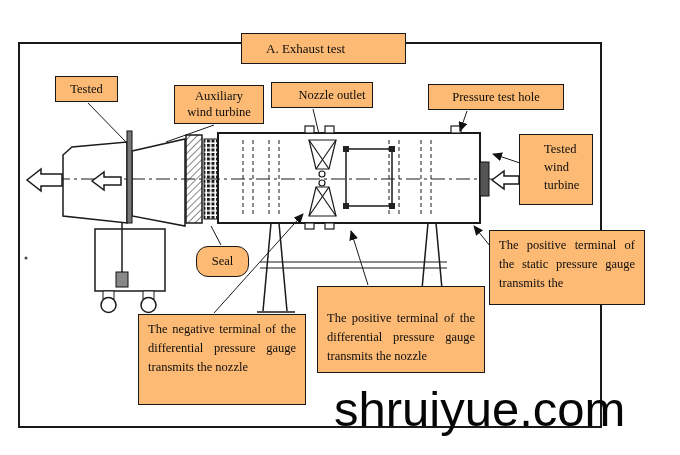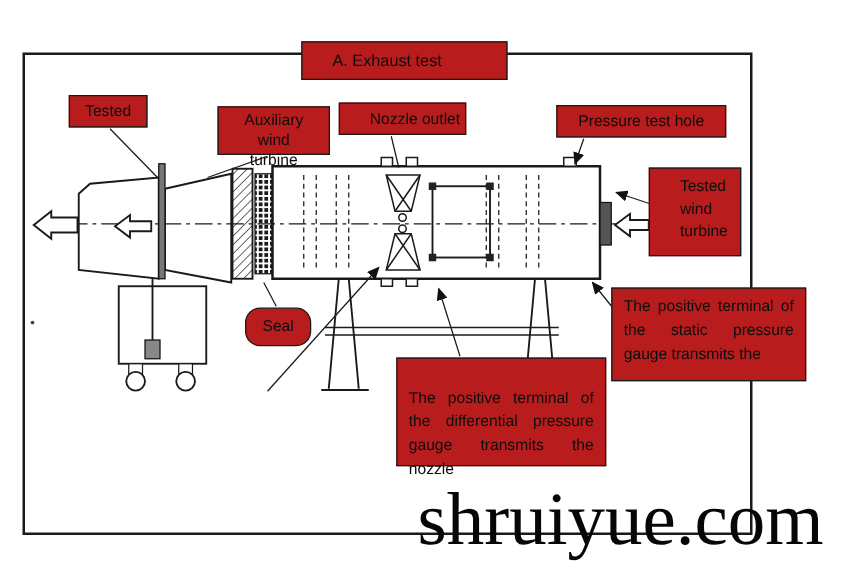--- a/index.html
+++ b/index.html
@@ -1,37 +1,37 @@
 <!DOCTYPE html>
 <html><head>
 <meta charset="utf-8">
 <style>
   * { margin:0; padding:0; box-sizing:border-box; }
   html,body { background:#ffffff; }
   body { font-family:"Liberation Sans", sans-serif; color:#111; }
   .stage { position:relative; width:680px; height:455px; background:#fff; overflow:hidden; }
   .drawing { position:absolute; left:0; top:0; width:680px; height:455px; }
-  .box { position:absolute; background:#b91c1c; border:1.5px solid #181818; color:#0d0d0d;
-         font-size:12.5px; line-height:1.5; }
+  .box { position:absolute; background:#fdba74; border:1.5px solid #181818; color:#0d0d0d;
+         font-size:12.5px; line-height:1.5;font-family:Liberation Serif, serif; }
   .center { display:flex; align-items:center; justify-content:center; text-align:center; }
 
   .title-box   { left:241px; top:33px;  width:165px; height:31px; font-size:13px;
                  display:flex; align-items:center; padding-left:24px; }
   .baffle-box  { left:55px;  top:76px;  width:63px;  height:26px; }
   .aux-box     { left:174px; top:85px;  width:90px;  height:39px; padding:2px 11px; text-align:center; line-height:16px; }
   .nozzle-box  { left:271px; top:82px;  width:102px; height:26px;padding-left:20px; }
-  .pth-box     { left:428px; top:84px;  width:136px; height:26px;margin-left:17px; }
+  .pth-box     { left:428px; top:84px;  width:136px; height:26px; }
   .tested-box  { left:519px; top:134px; width:74px;  height:71px; padding:5px 24px; line-height:18px; }
   .seal-box    { left:196px; top:246px; width:53px;  height:31px;border-radius:12px; }
   .neg-box     { left:138px; top:314px; width:168px; height:91px; padding:5px 9px; text-align:justify; line-height:19px; }
   .posd-box    { left:317px; top:286px; width:168px; height:87px; padding:22px 9px; text-align:justify; line-height:19px; }
   .poss-box    { left:489px; top:230px; width:156px; height:75px; padding:5px 9px; text-align:justify; line-height:19px; }
 
-  .watermark { position:absolute; left:334px; top:381px; font-size:60px; color:#060606;
-               font-family:Liberation Serif, serif; white-space:nowrap;text-align:right; }
+  .watermark { position:absolute; left:334px; top:381px; font-size:49px; color:#060606;
+               font-family:Liberation Sans, sans-serif; white-space:nowrap;text-align:right; }
 </style>
 </head>
 <body>
 
 <div class="stage">
 
   <svg class="drawing" viewBox="0 0 680 455" xmlns="http://www.w3.org/2000/svg">
     <defs>
       <pattern id="hatch" width="5" height="5" patternUnits="userSpaceOnUse" patternTransform="rotate(45)">
         <line x1="0" y1="0" x2="0" y2="5" stroke="#333" stroke-width="1.2"></line>
@@ -174,20 +174,23 @@
   </div>
 
   <div class="box tested-box">
     <span>Tested wind turbine</span>
   </div>
 
   <div class="box center seal-box">
     <span>Seal</span>
   </div>
 
+  <div class="box neg-box">
+    <span>The negative terminal of the differential pressure gauge transmits the nozzle</span>
+  </div>
 
   <div class="box posd-box">
     <span>The positive terminal of the differential pressure gauge transmits the nozzle</span>
   </div>
 
   <div class="box poss-box">
     <span>The positive terminal of the static pressure gauge transmits the</span>
   </div>
 
   <div class="watermark">shruiyue.com</div>

